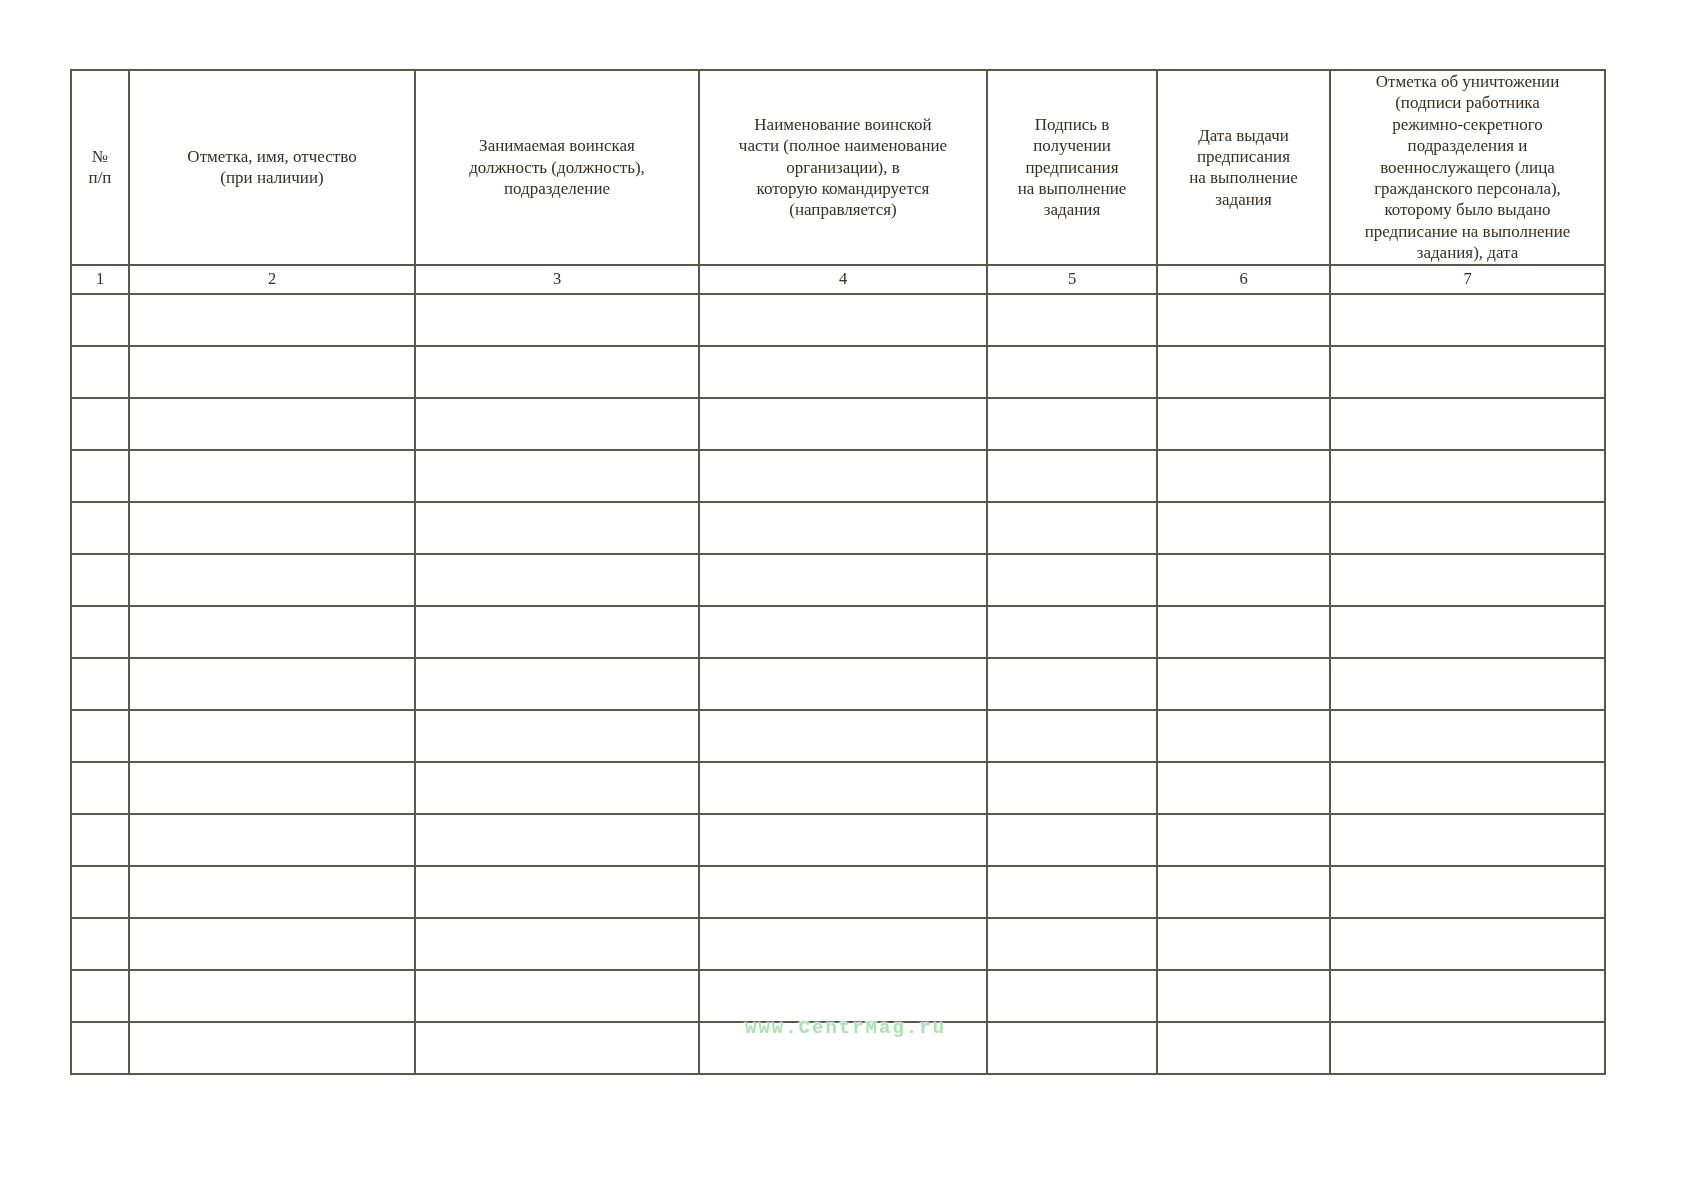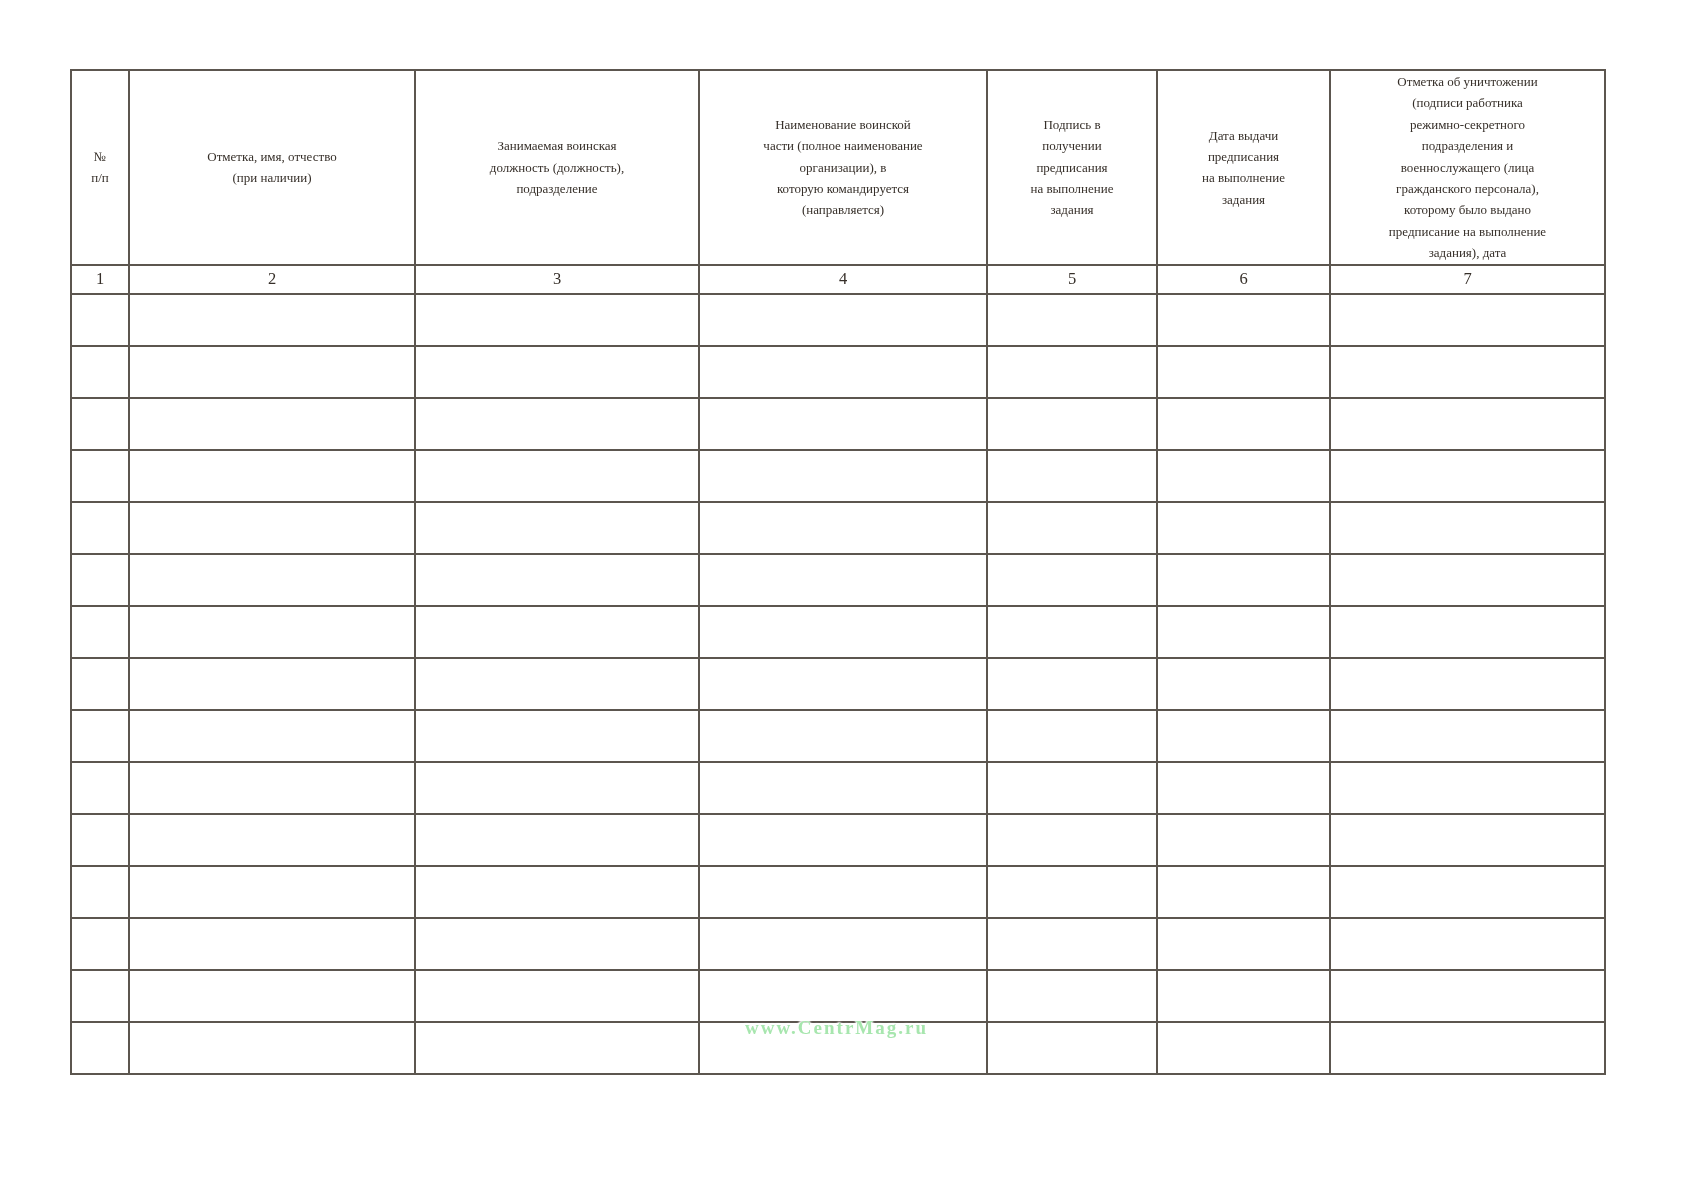--- a/index.html
+++ b/index.html
@@ -34,39 +34,39 @@
   th,td{
     border:2px solid var(--border);
     text-align:center;
     vertical-align:middle;
     padding:0 3px;
     color:var(--ink);
   }
   tr.header-row th{
     height:193px;
     font-weight:normal;
-    font-size:13px;
+    font-size:17px;
     line-height:21.4px;
     white-space:pre-line;
     text-align:center;
   }
   tr.num-row td{
     height:29px;
     font-size:16.5px;
     line-height:18px;
     padding:1px 2px;
   }
   tbody tr.blank-row td{
     height:52px;
   }
   .watermark{
     position:absolute;
     left:745px;top:1017px;
     z-index:2;
-    font-family:Liberation Serif, serif;
+    font-family:Liberation Mono, monospace;
     font-size:19px;
     font-weight:bold;
     letter-spacing:2px;
     color:var(--wm);
     text-shadow:0 0 2px #ffffff, 0 0 3px #ffffff, 1px 1px 2px #ffffff, -1px -1px 2px #ffffff;
     white-space:nowrap;
   }
 </style>
 </head>
 <body>

